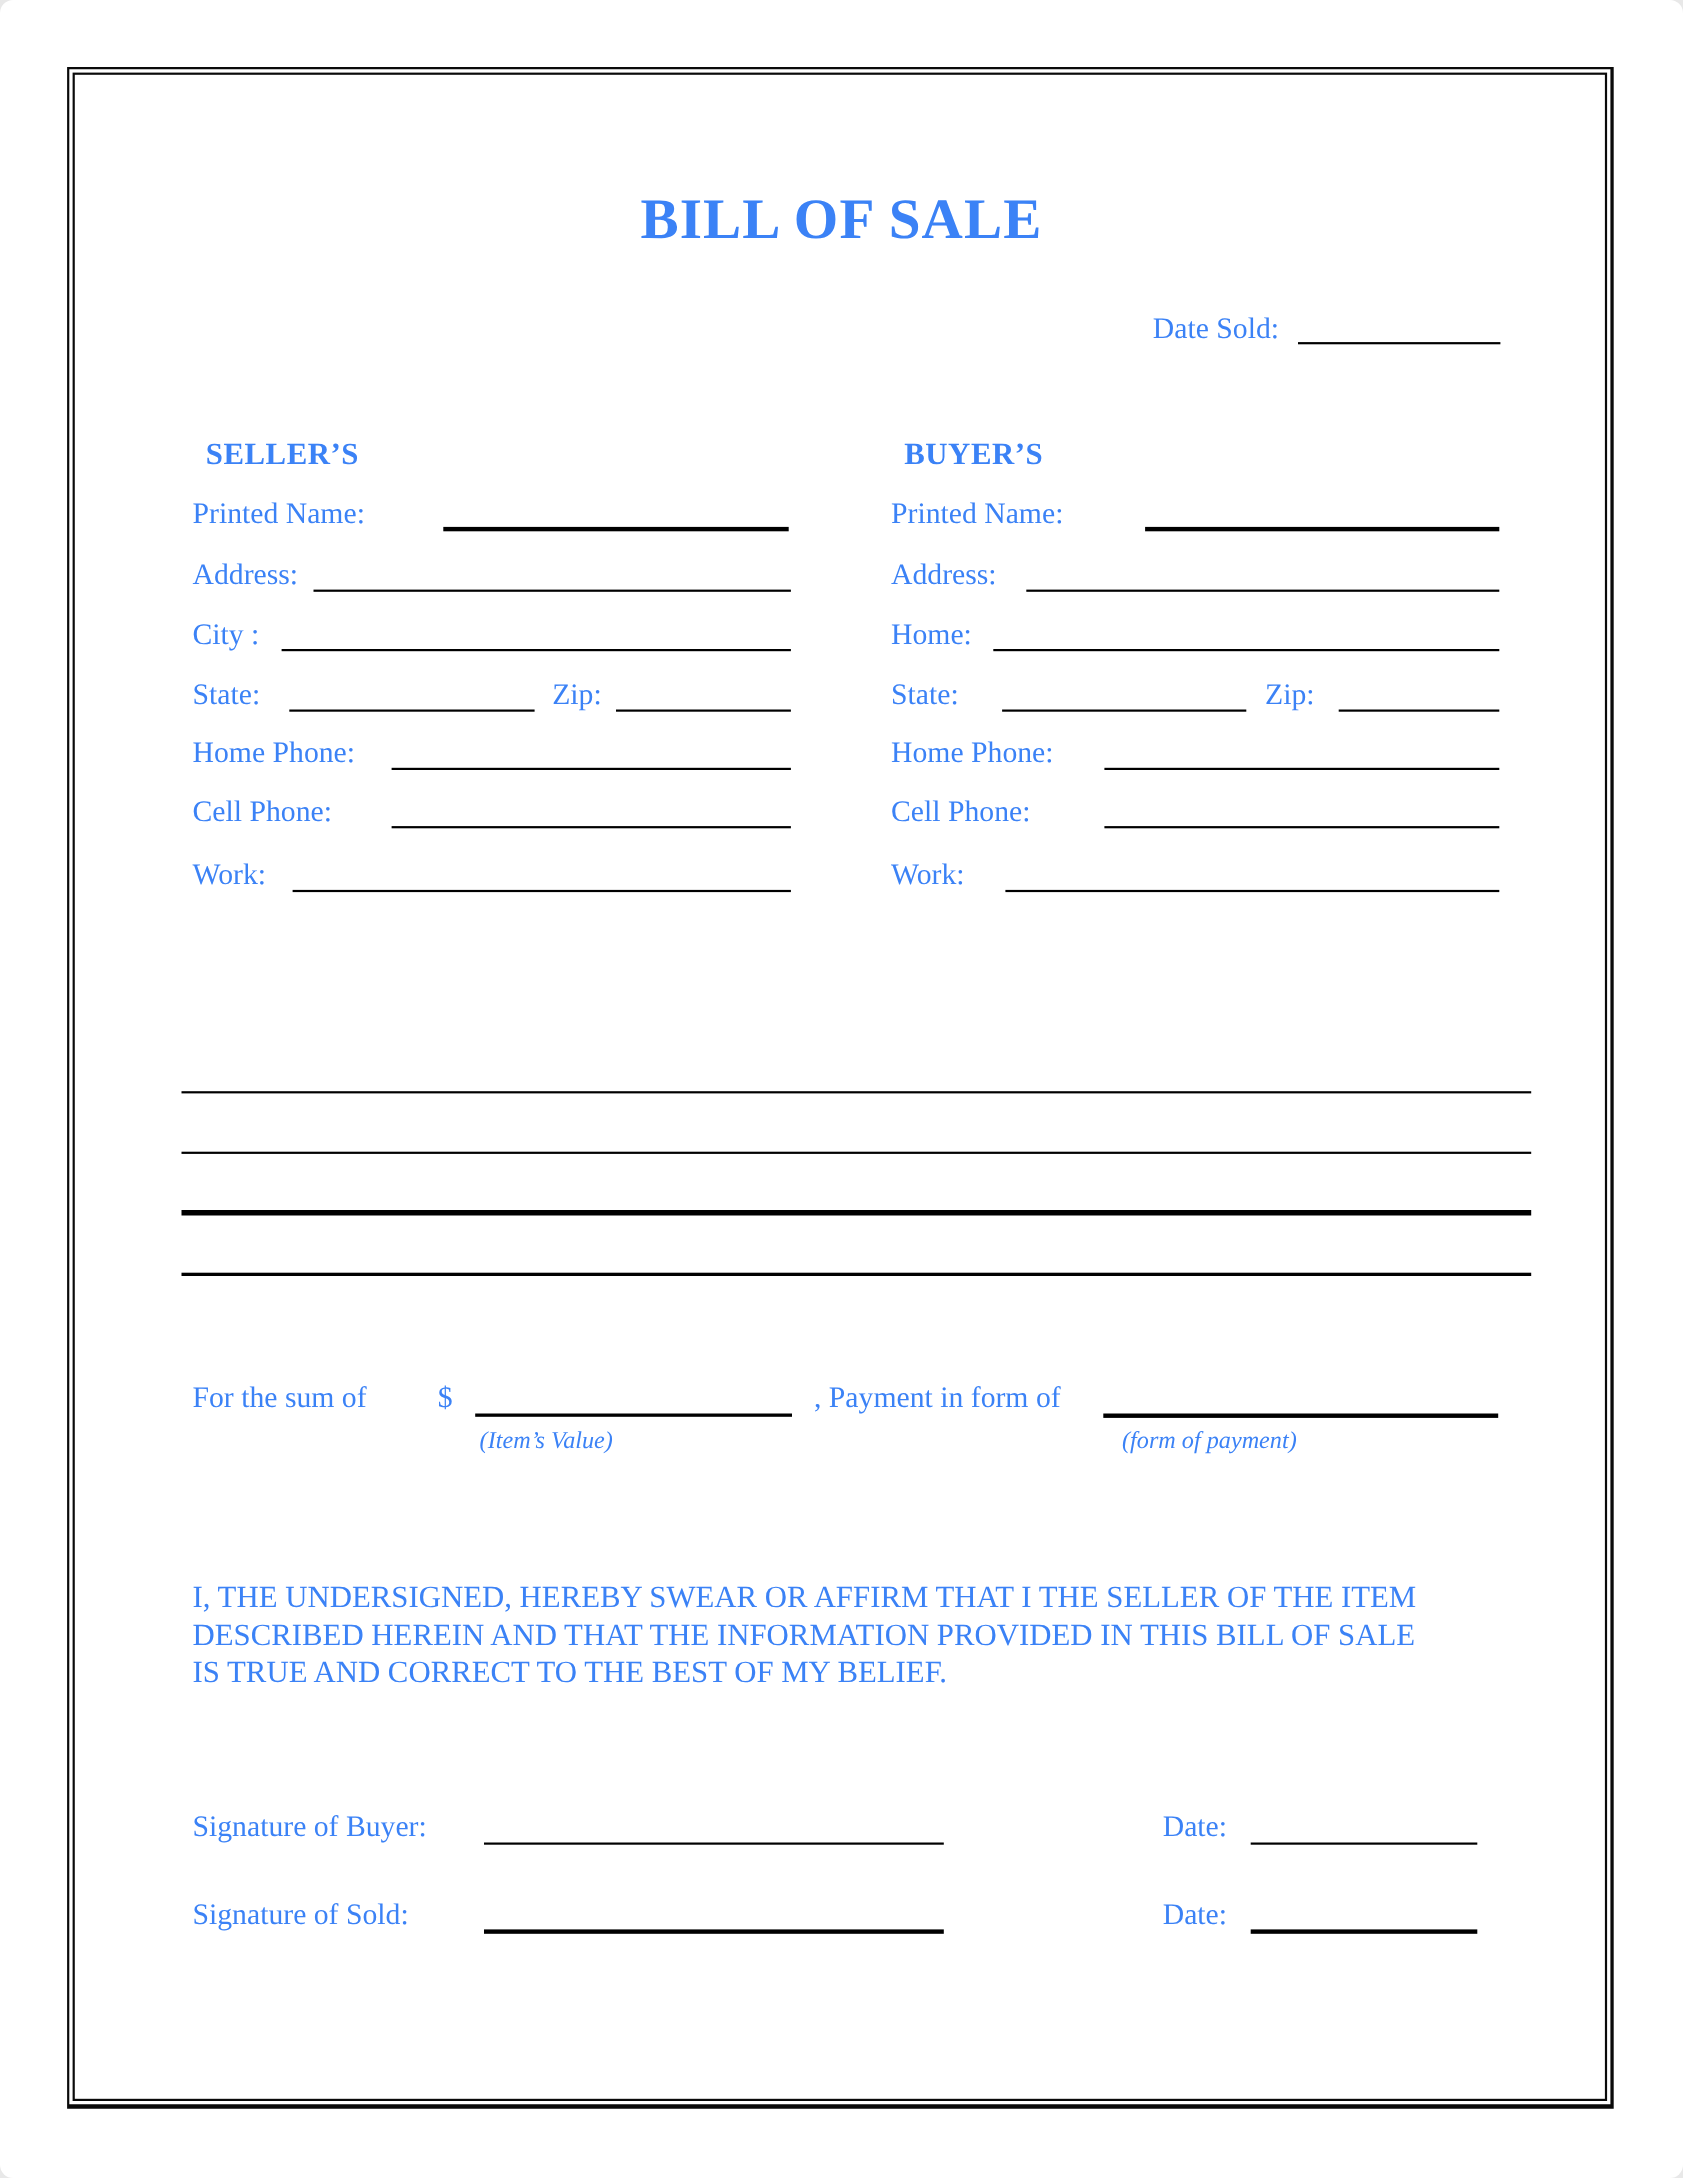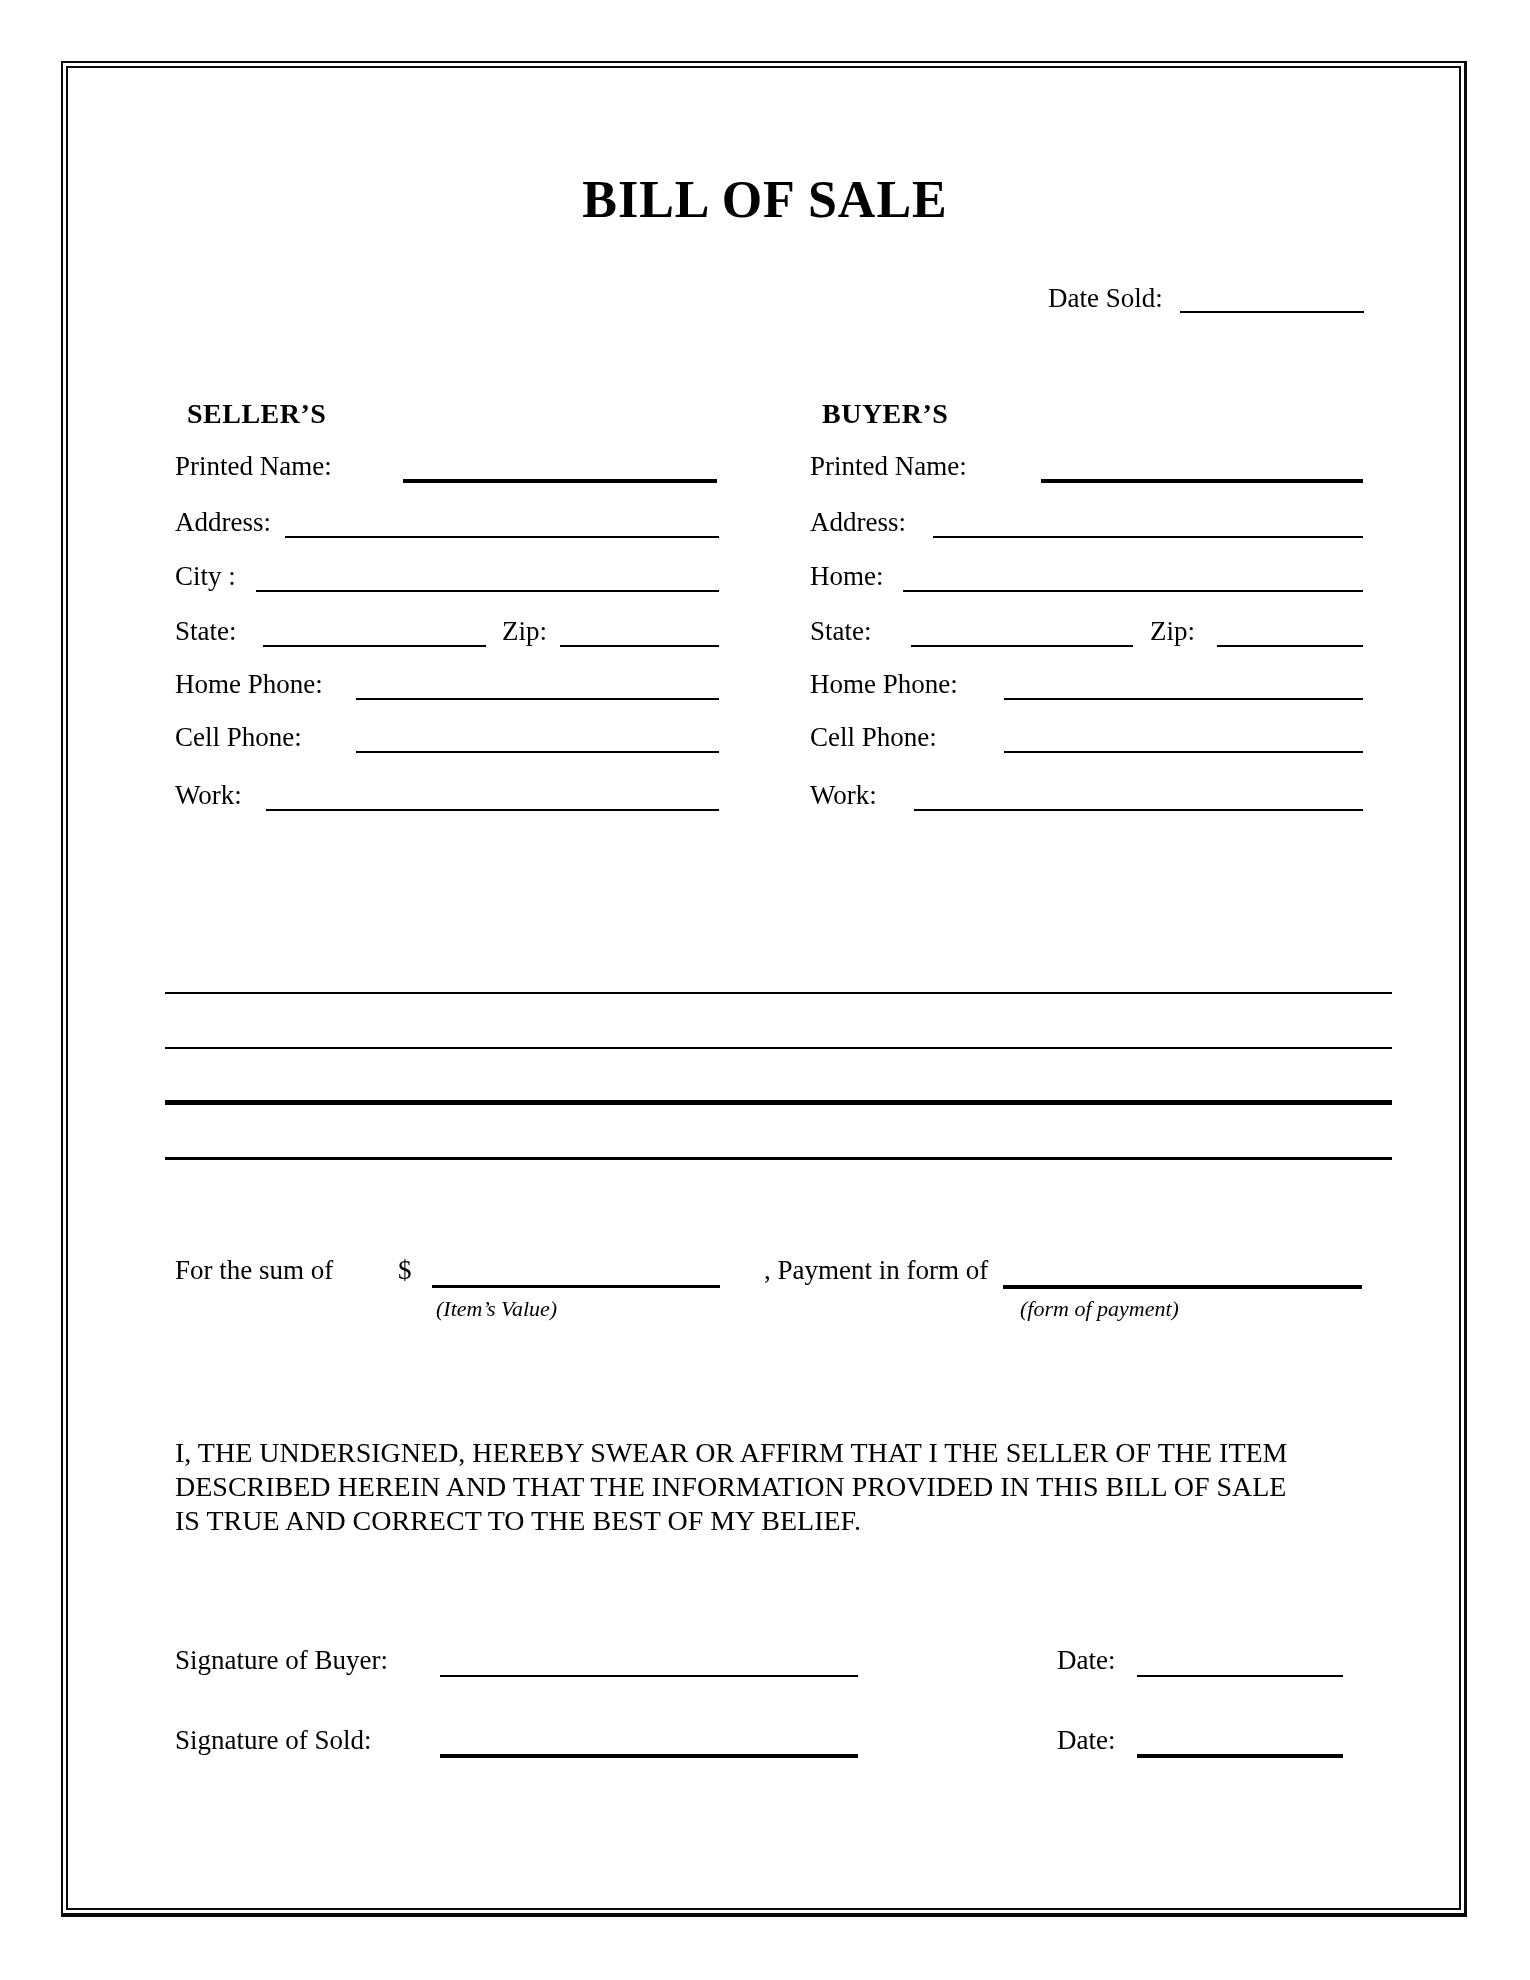--- a/index.html
+++ b/index.html
@@ -1,22 +1,23 @@
 <!DOCTYPE html>
 <html><head>
 <meta charset="utf-8">
 <style>
   html,body{margin:0;padding:0;background:#e8e8e8;}
   .page{
     position:relative;
     width:1530px;height:1980px;
     background:#ffffff;
     font-family:"Liberation Serif","DejaVu Serif",serif;
-    color:#000000;
+    color:#3b82f6;
     overflow:hidden;
+    border-radius:12px;
   }
   .frame{
     position:absolute;left:61px;top:61px;width:1406px;height:1856px;
     border-style:solid;border-color:#0a0a0a;
     border-width:2px 3px 4px 2px;
     box-sizing:border-box;
   }
   .frame::after{
     content:"";position:absolute;inset:3px;
     border:2px solid #0a0a0a;
@@ -120,21 +121,21 @@
 
   <div class="ln" style="left:165px;top:992px;width:1227px"></div>
   <div class="ln" style="left:165px;top:1047px;width:1227px"></div>
   <div class="ln h5" style="left:165px;top:1100px;width:1227px"></div>
   <div class="ln h3" style="left:165px;top:1157px;width:1227px"></div>
 
   <span class="lbl" style="left:175px;top:1255px">For the sum of</span>
   <span class="lbl" style="left:398px;top:1255px">$</span>
   <div class="ln h3" style="left:432px;top:1285px;width:288px"></div>
   <span class="caption" style="left:436px;top:1296px">(Item’s Value)</span>
-  <span class="lbl" style="left:764px;top:1255px">, Payment in form of</span>
+  <span class="lbl" style="left:740px;top:1255px">, Payment in form of</span>
   <div class="ln h4" style="left:1003px;top:1285px;width:359px"></div>
   <span class="caption" style="left:1020px;top:1296px">(form of payment)</span>
 
   <div class="affidavit">I, THE UNDERSIGNED, HEREBY SWEAR OR AFFIRM THAT I THE SELLER OF THE ITEM DESCRIBED HEREIN AND THAT THE INFORMATION PROVIDED IN THIS BILL OF SALE IS TRUE AND CORRECT TO THE BEST OF MY BELIEF.</div>
 
   <span class="lbl" style="left:175px;top:1645px">Signature of Buyer:</span>
   <div class="ln" style="left:440px;top:1675px;width:418px"></div>
   <span class="lbl" style="left:1057px;top:1645px">Date:</span>
   <div class="ln" style="left:1137px;top:1675px;width:206px"></div>
 

